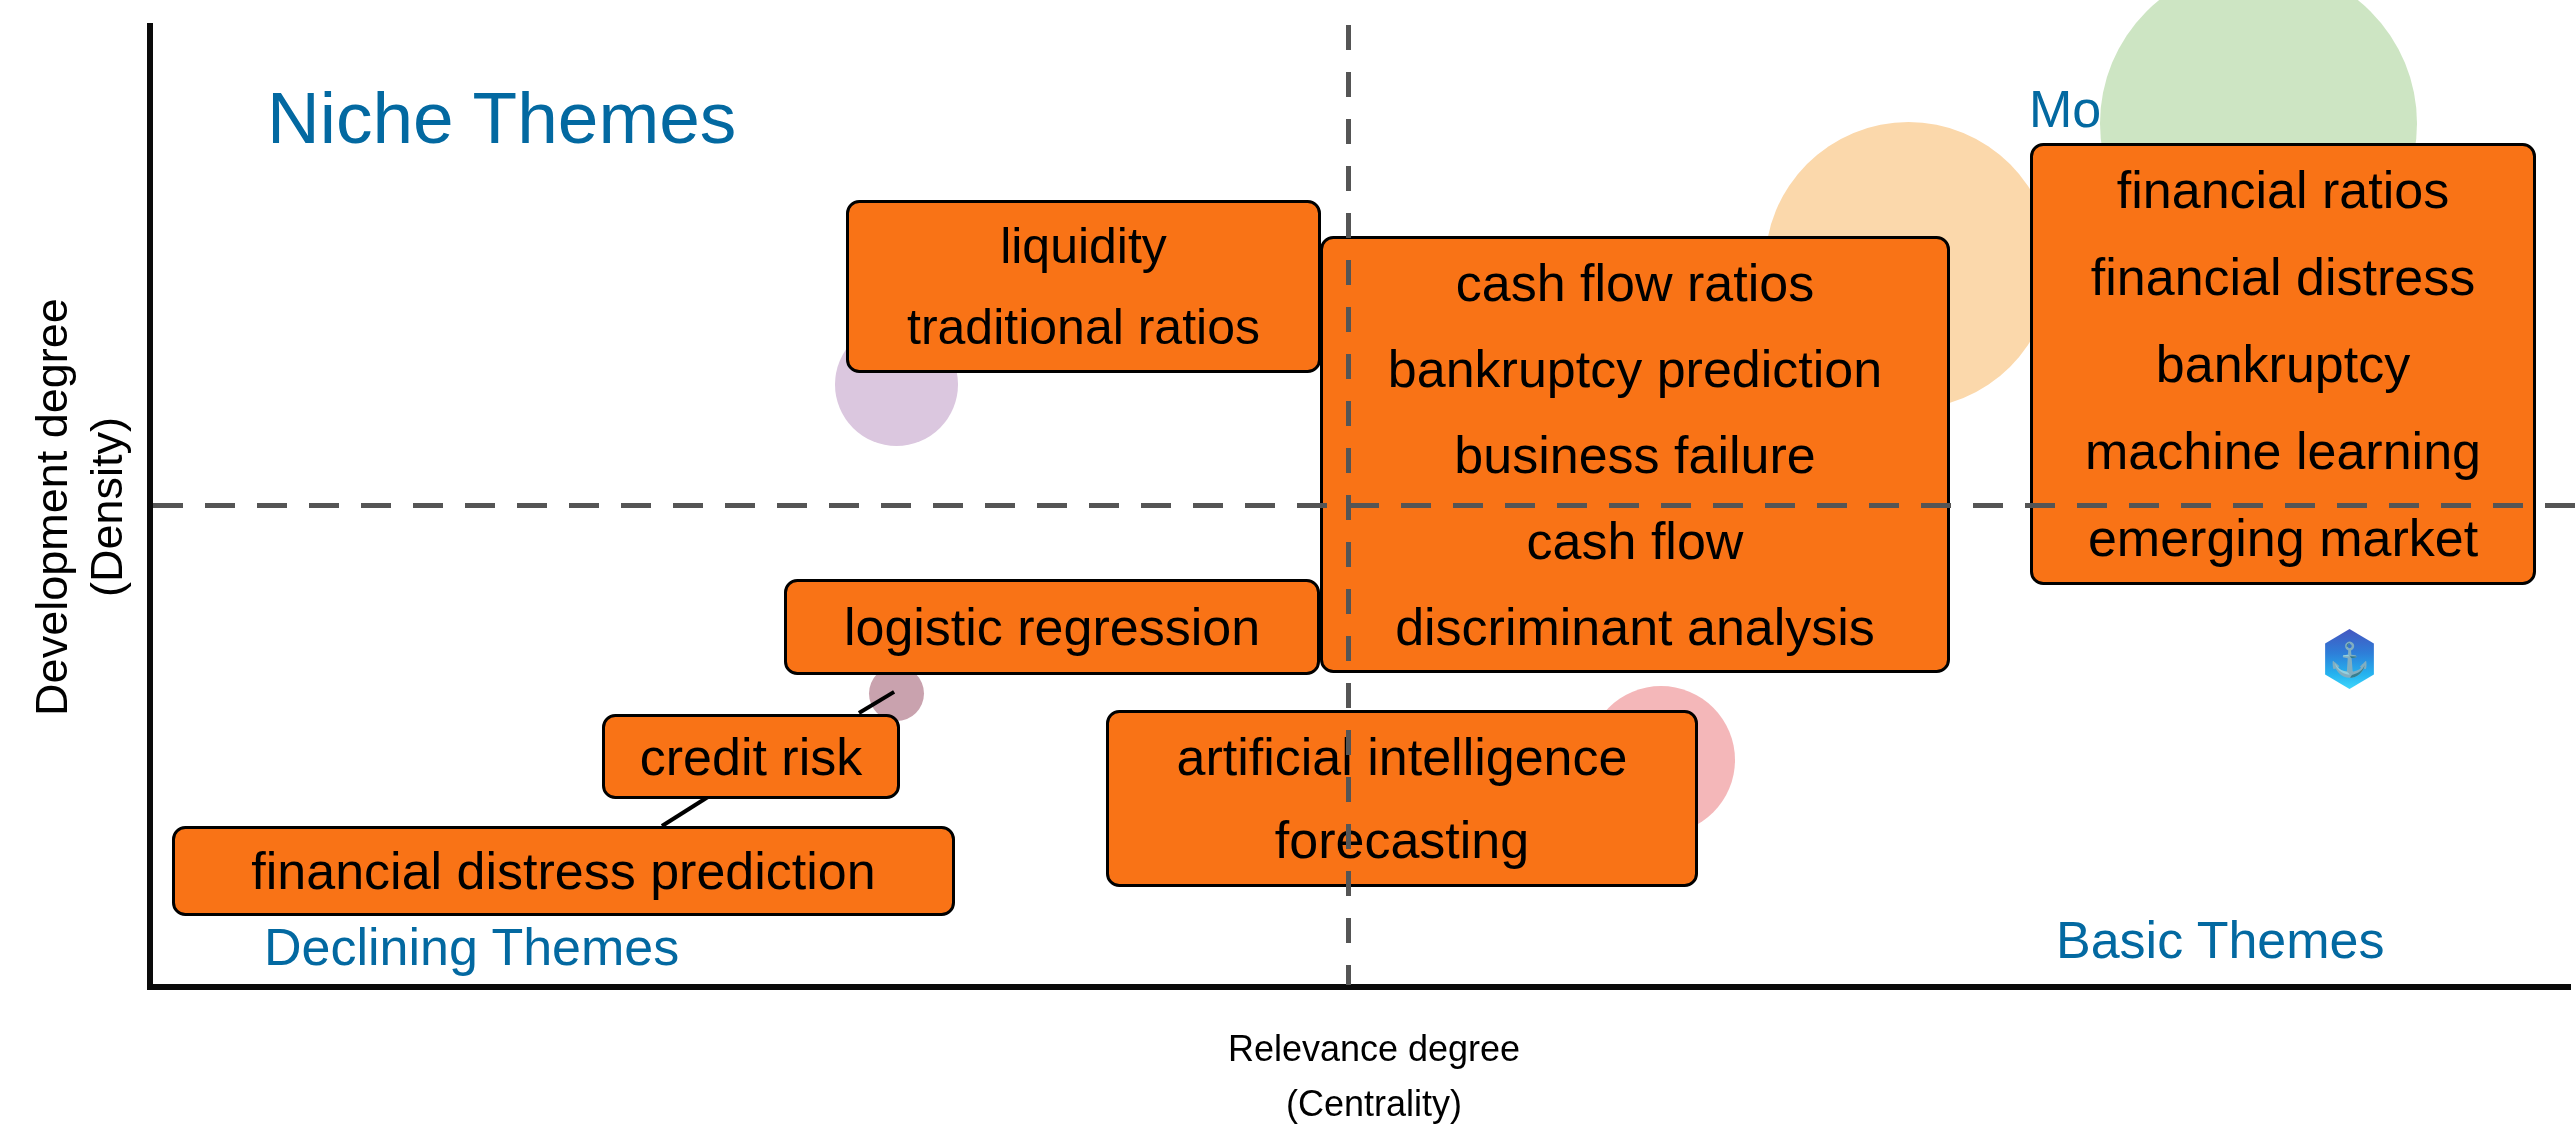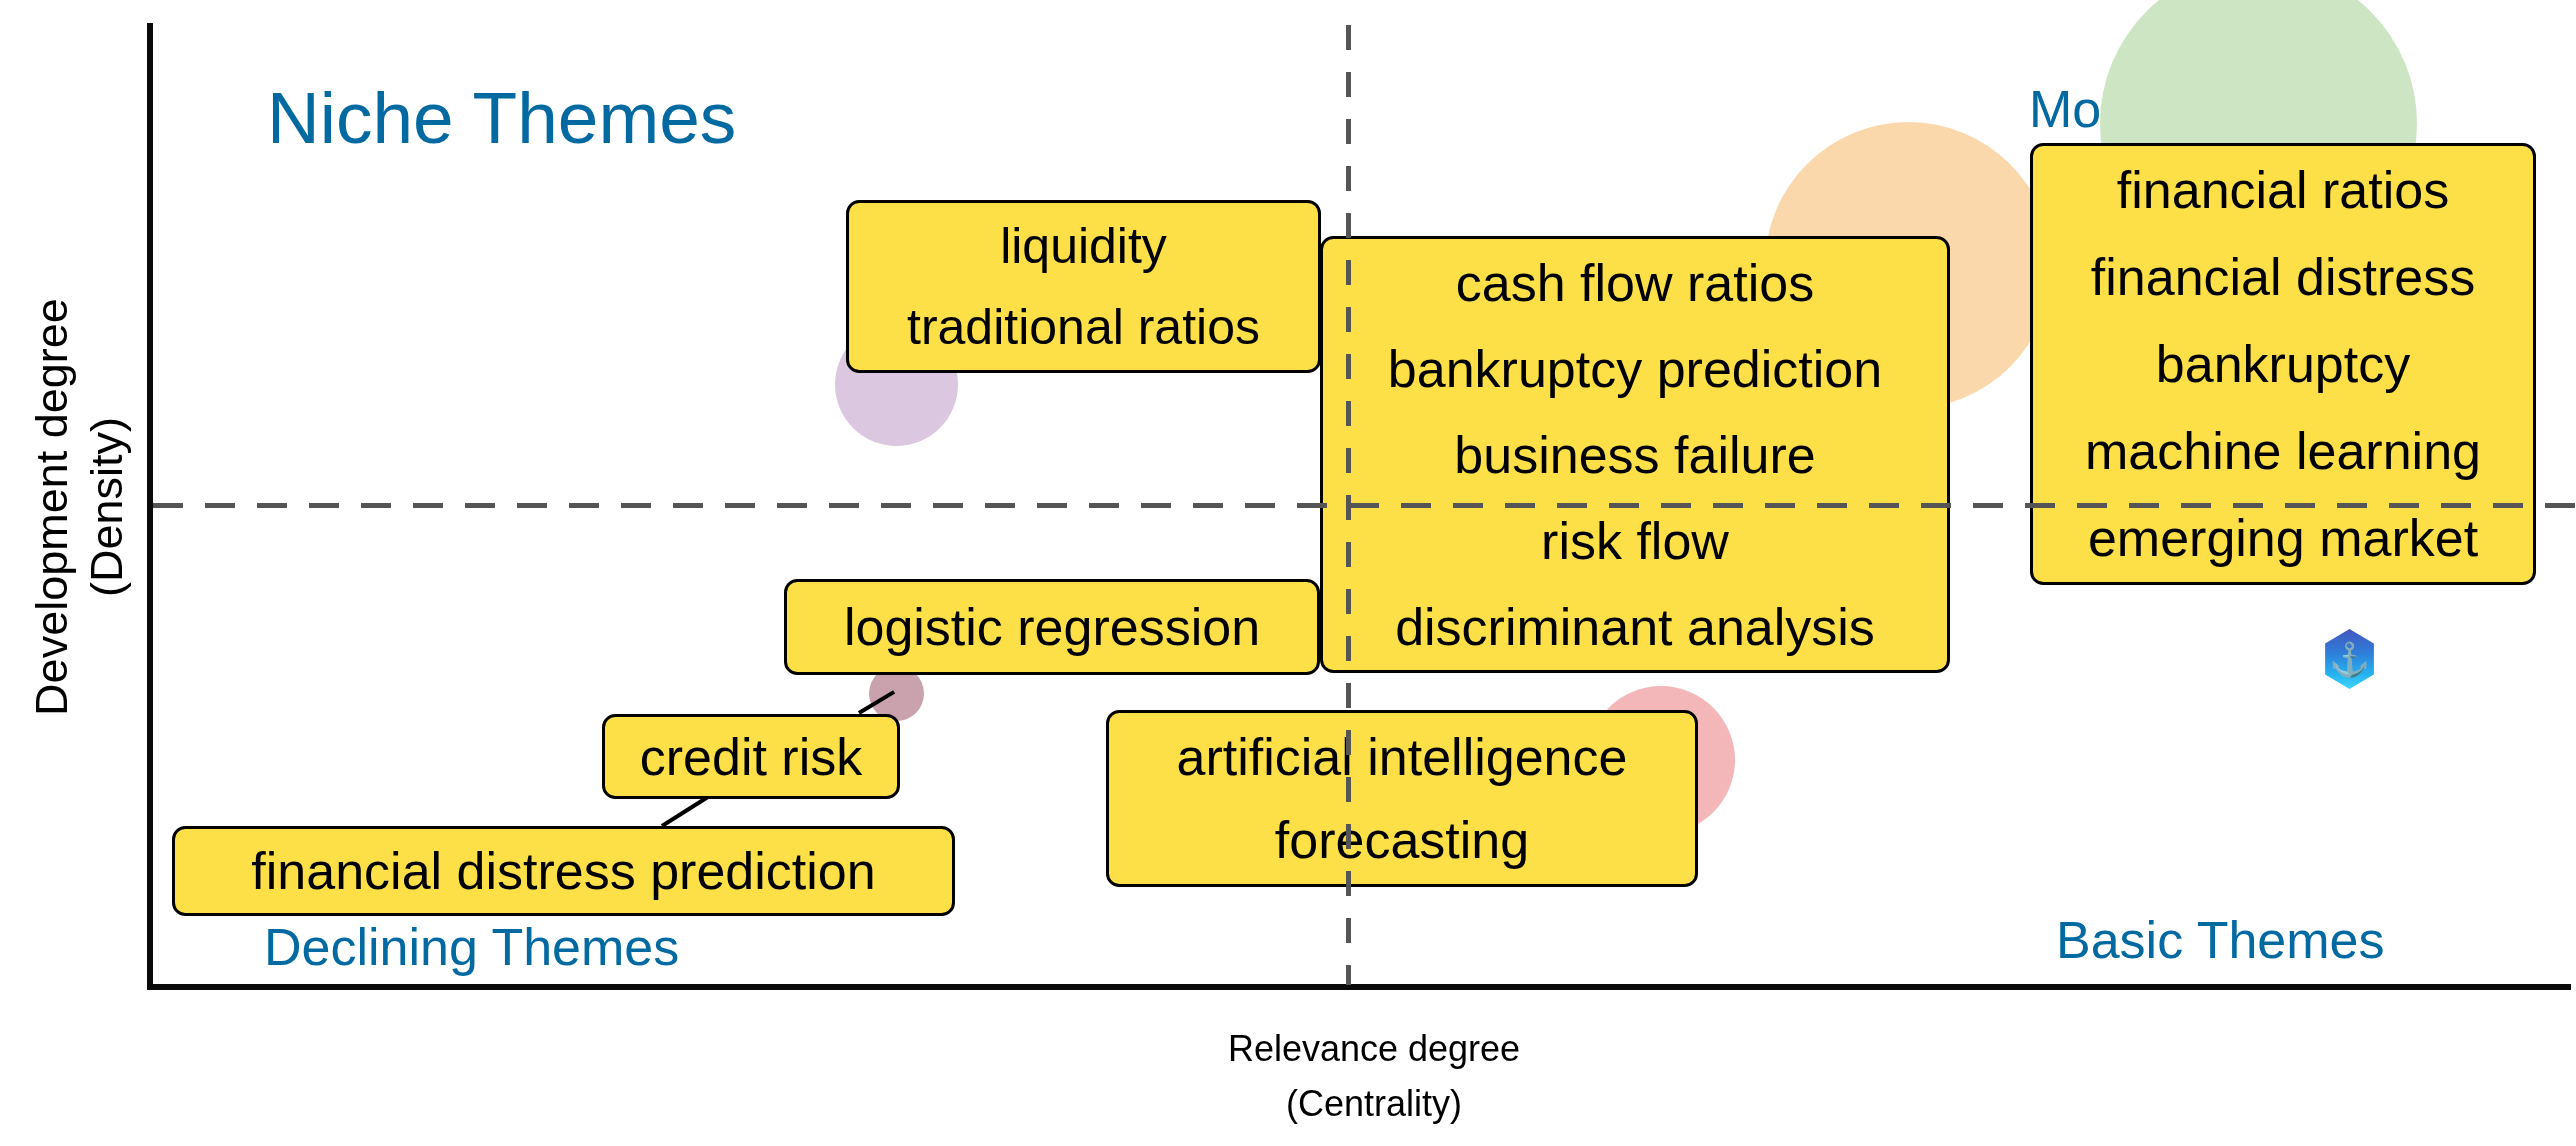--- a/index.html
+++ b/index.html
@@ -30,21 +30,21 @@
   .bub-ai{left:1587px;top:686px;width:148px;height:148px;background:#f4b7b9;}
   .bub-cashflow{left:1765px;top:122px;width:287px;height:287px;background:#fbd8ab;}
   .bub-finratios{left:2100px;top:-35px;width:317px;height:317px;background:#cde5c3;}
 
   
   .edge{position:absolute;height:4.2px;background:#000;transform-origin:left center;z-index:3;}
   .edge-1{left:859px;top:711px;width:41px;transform:rotate(-31deg);}
   .edge-2{left:662px;top:824px;width:59px;transform:rotate(-32.3deg);}
 
   
-  .theme-box{position:absolute;background:#fde047;border:3.3px solid #000;border-radius:13.3px;
+  .theme-box{position:absolute;background:#f97316;border:3.3px solid #000;border-radius:13.3px;
              display:flex;flex-direction:column;justify-content:center;align-items:center;
              text-align:center;z-index:4;font-size:52px;white-space:nowrap;}
   .b-liquidity{left:846px;top:200px;width:469px;height:167px;font-size:50px;line-height:81px;}
   .b-logistic{left:784px;top:579px;width:530px;height:90px;}
   .b-credit{left:602px;top:714px;width:292px;height:79px;}
   .b-fdp{left:172px;top:826px;width:777px;height:84px;}
   .b-ai{left:1106px;top:710px;width:586px;height:171px;line-height:83px;}
   .b-cashflow{left:1320px;top:236px;width:624px;height:431px;line-height:86px;}
   .b-finratios{left:2030px;top:143px;width:500px;height:436px;line-height:87px;}
 
@@ -88,21 +88,21 @@
 
   <div class="theme-box b-liquidity">
     <span>liquidity</span>
     <span>traditional ratios</span>
   </div>
 
   <div class="theme-box b-cashflow">
     <span>cash flow ratios</span>
     <span>bankruptcy prediction</span>
     <span>business failure</span>
-    <span>risk flow</span>
+    <span>cash flow</span>
     <span>discriminant analysis</span>
   </div>
 
   <div class="theme-box b-finratios">
     <span>financial ratios</span>
     <span>financial distress</span>
     <span>bankruptcy</span>
     <span>machine learning</span>
     <span>emerging market</span>
   </div>

